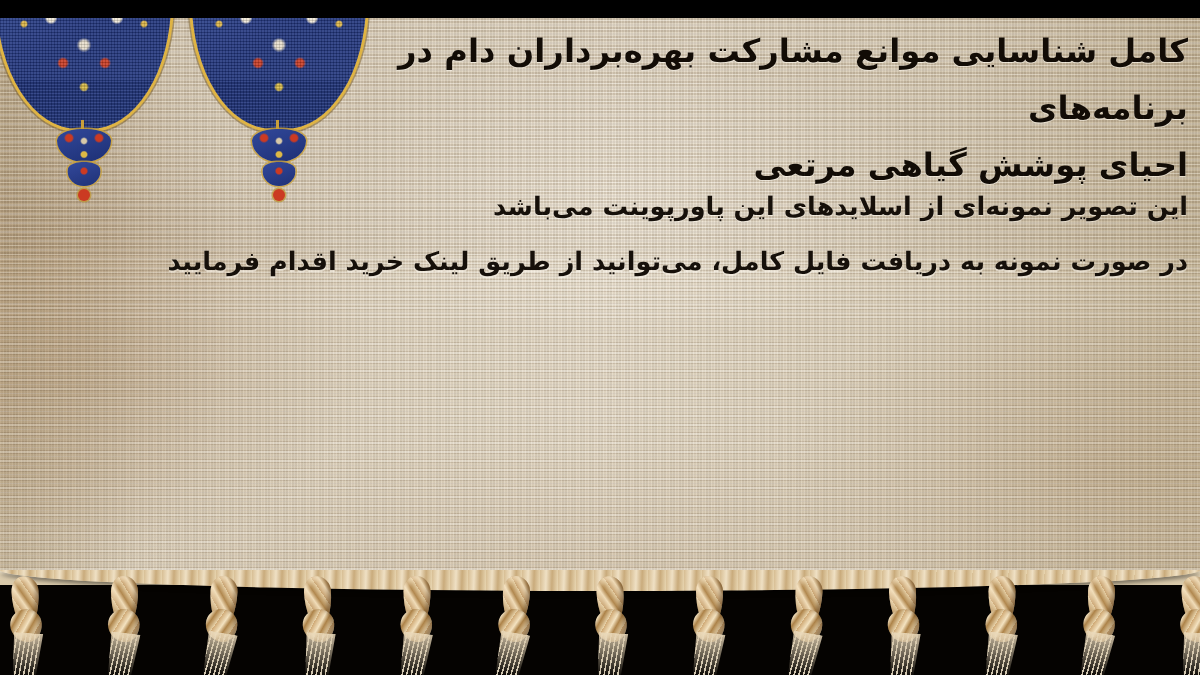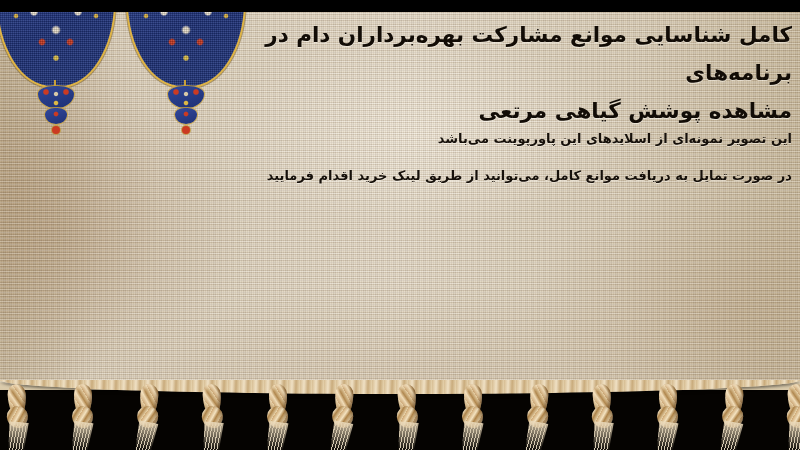--- a/index.html
+++ b/index.html
@@ -232,21 +232,21 @@
     text-shadow: 0 1px 0 rgba(255,252,243,.55);
   }
   .body-text {
     position: absolute;
     top: 108px;
     left: 22px;
     width: 770px;
     text-align: right;
     direction: rtl;
     color: #16100a;
-    font-size: 13px;
+    font-size: 17px;
     line-height: 37px;
     font-weight: 600;
     text-shadow: 0 1px 0 rgba(255,252,243,.5);
   }
   .body-text p { margin: 0; }
 </style>
 </head>
 <body>
 
 <div id="slide">
@@ -266,26 +266,26 @@
   <div class="medallion" style="left:128px;">
     <div class="body"></div>
     <div class="stem"></div>
     <div class="pendant"></div>
     <div class="pendant2"></div>
     <div class="tip"></div>
   </div>
 
   <div class="title">
     <div>کامل شناسایی موانع مشارکت بهره‌برداران دام در برنامه‌های</div>
-    <div>مشاهده پوشش گیاهی مرتعی</div>
+    <div>احیای پوشش گیاهی مرتعی</div>
   </div>
 
   <div class="body-text">
     <p>این تصویر نمونه‌ای از اسلایدهای این پاورپوینت می‌باشد</p>
-    <p>در صورت تمایل به دریافت موانع کامل، می‌توانید از طریق لینک خرید اقدام فرمایید</p>
+    <p>در صورت نمونه به دریافت فایل کامل، می‌توانید از طریق لینک خرید اقدام فرمایید</p>
   </div>
 
   <div class="fringe-band">
     <div class="selvedge"></div>
     <div id="tassels">
         <div class="tassel" style="left: 6px; transform: rotate(-3deg);">
           <div class="knot"></div>
           <div class="knot2"></div>
           <div class="brush"></div>
         </div>

